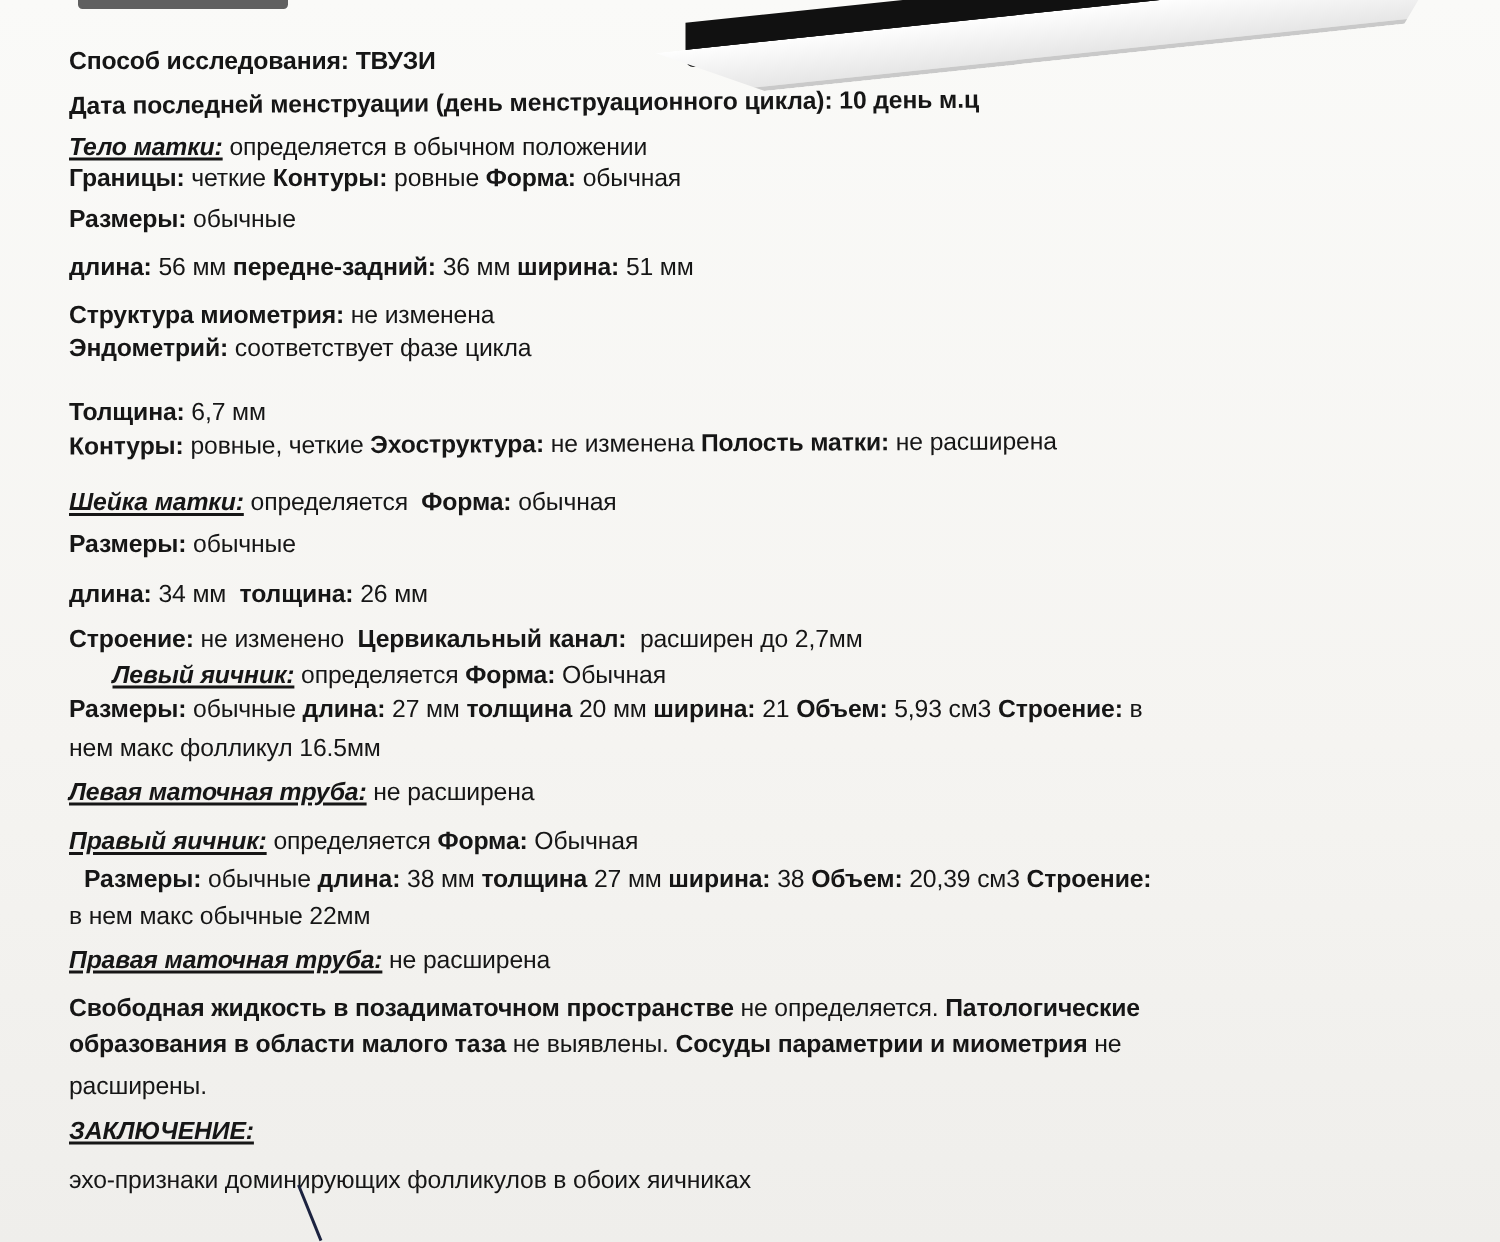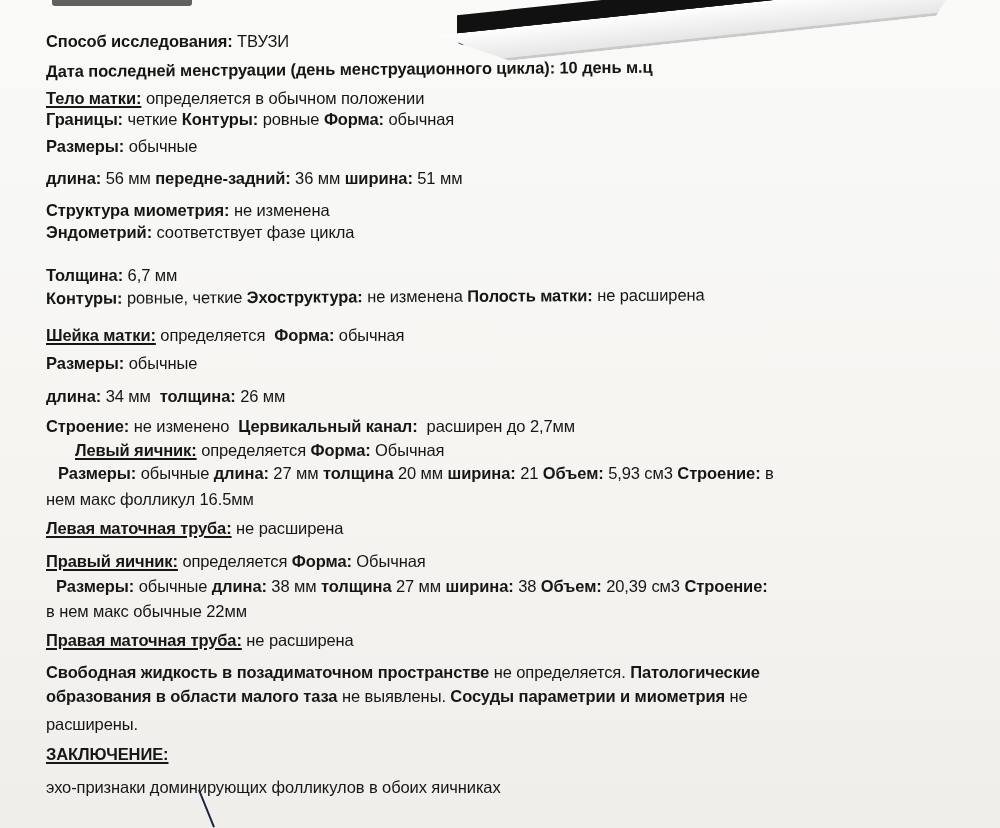--- a/index.html
+++ b/index.html
@@ -32,39 +32,39 @@
     background:linear-gradient(180deg,#fefefe,#e6e6e6);
     border-bottom:3px solid #c9c9c9;
     box-shadow:0 6px 10px rgba(0,0,0,.18);
     clip-path:polygon(0 0,100% 0,96% 100%,14% 100%);
   }
   .line {
     position:absolute; left:46px; white-space:nowrap;
     font-size:16.5px; line-height:20px; letter-spacing:-0.1px;
   }
   .b { font-weight:bold; }
-  .u { text-decoration:underline; text-underline-offset:2px; text-decoration-thickness:1.5px; }
+  .u { text-decoration:underline; text-underline-offset:2px; text-decoration-thickness:1.5px;font-style:italic; }
   .pen {
     position:absolute; left:198px; top:790px; width:2px; height:40px;
     background:#1c2340; transform:rotate(-22deg); transform-origin:top;
   }
 </style>
 </head>
 <body>
 
 <div class="paper"></div>
 <div class="top-strip"></div>
 <div class="monitor">
   <div class="screen"></div>
   <div class="bezel"></div>
 </div>
 
 <div class="line" style="top:31px;">
   <span class="b">Способ исследования:</span>
-  <span class="b" style="font-weight:normal">ТВУЗИ</span>
+  <span class="b" style="font-weight:bold">ТВУЗИ</span>
 </div>
 <div class="line b" style="top:61px; transform:rotate(-0.4deg); transform-origin:left;">
   <span>Дата последней менструации (день менструационного цикла):</span>
   <span>10 день м.ц</span>
 </div>
 
 <div class="line" style="top:88px;">
   <span class="b u">Тело матки:</span>
   <span>определяется в обычном положении</span>
 </div>
@@ -131,21 +131,21 @@
   <span class="b">Цервикальный канал:</span>&nbsp;
   <span>расширен до 2,7мм</span>
 </div>
 
 <div class="line" style="top:440px;margin-left:29px;">
   <span class="b u">Левый яичник:</span>
   <span>определяется</span>
   <span class="b">Форма:</span>
   <span>Обычная</span>
 </div>
-<div class="line" style="top:463px;margin-left:12px;">
+<div class="line" style="top:463px;">
   <span class="b">Размеры:</span>
   <span>обычные</span>
   <span class="b">длина:</span>
   <span>27 мм</span>
   <span class="b">толщина</span>
   <span>20 мм</span>
   <span class="b">ширина:</span>
   <span>21</span>
   <span class="b">Объем:</span>
   <span>5,93 см3</span>

